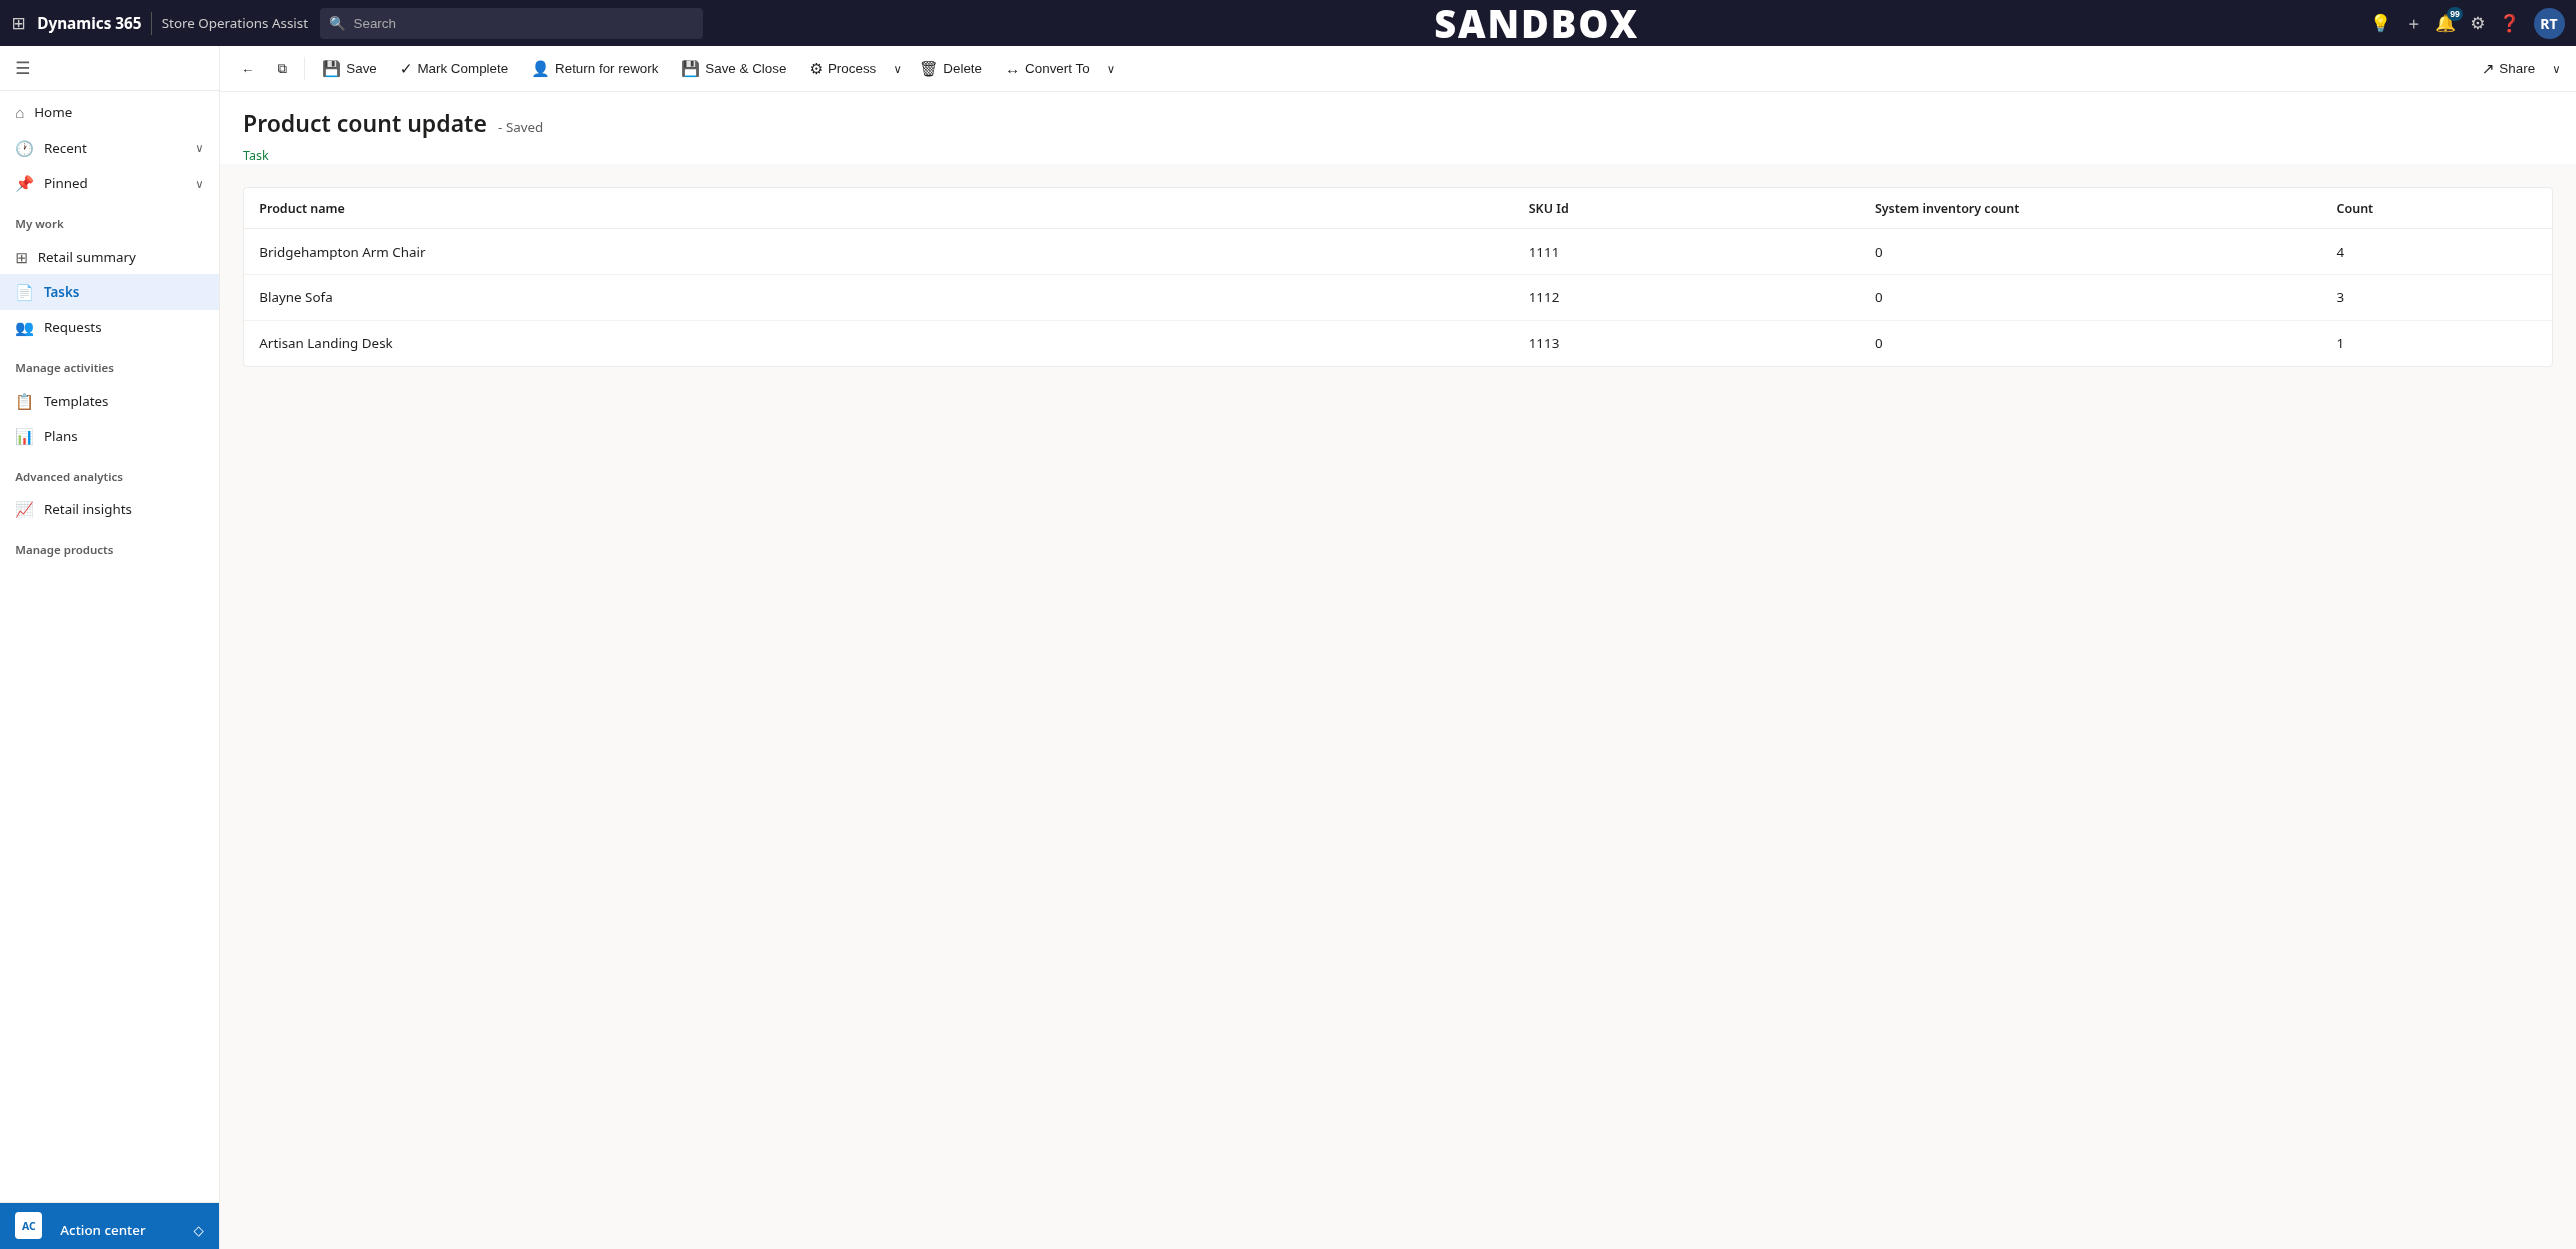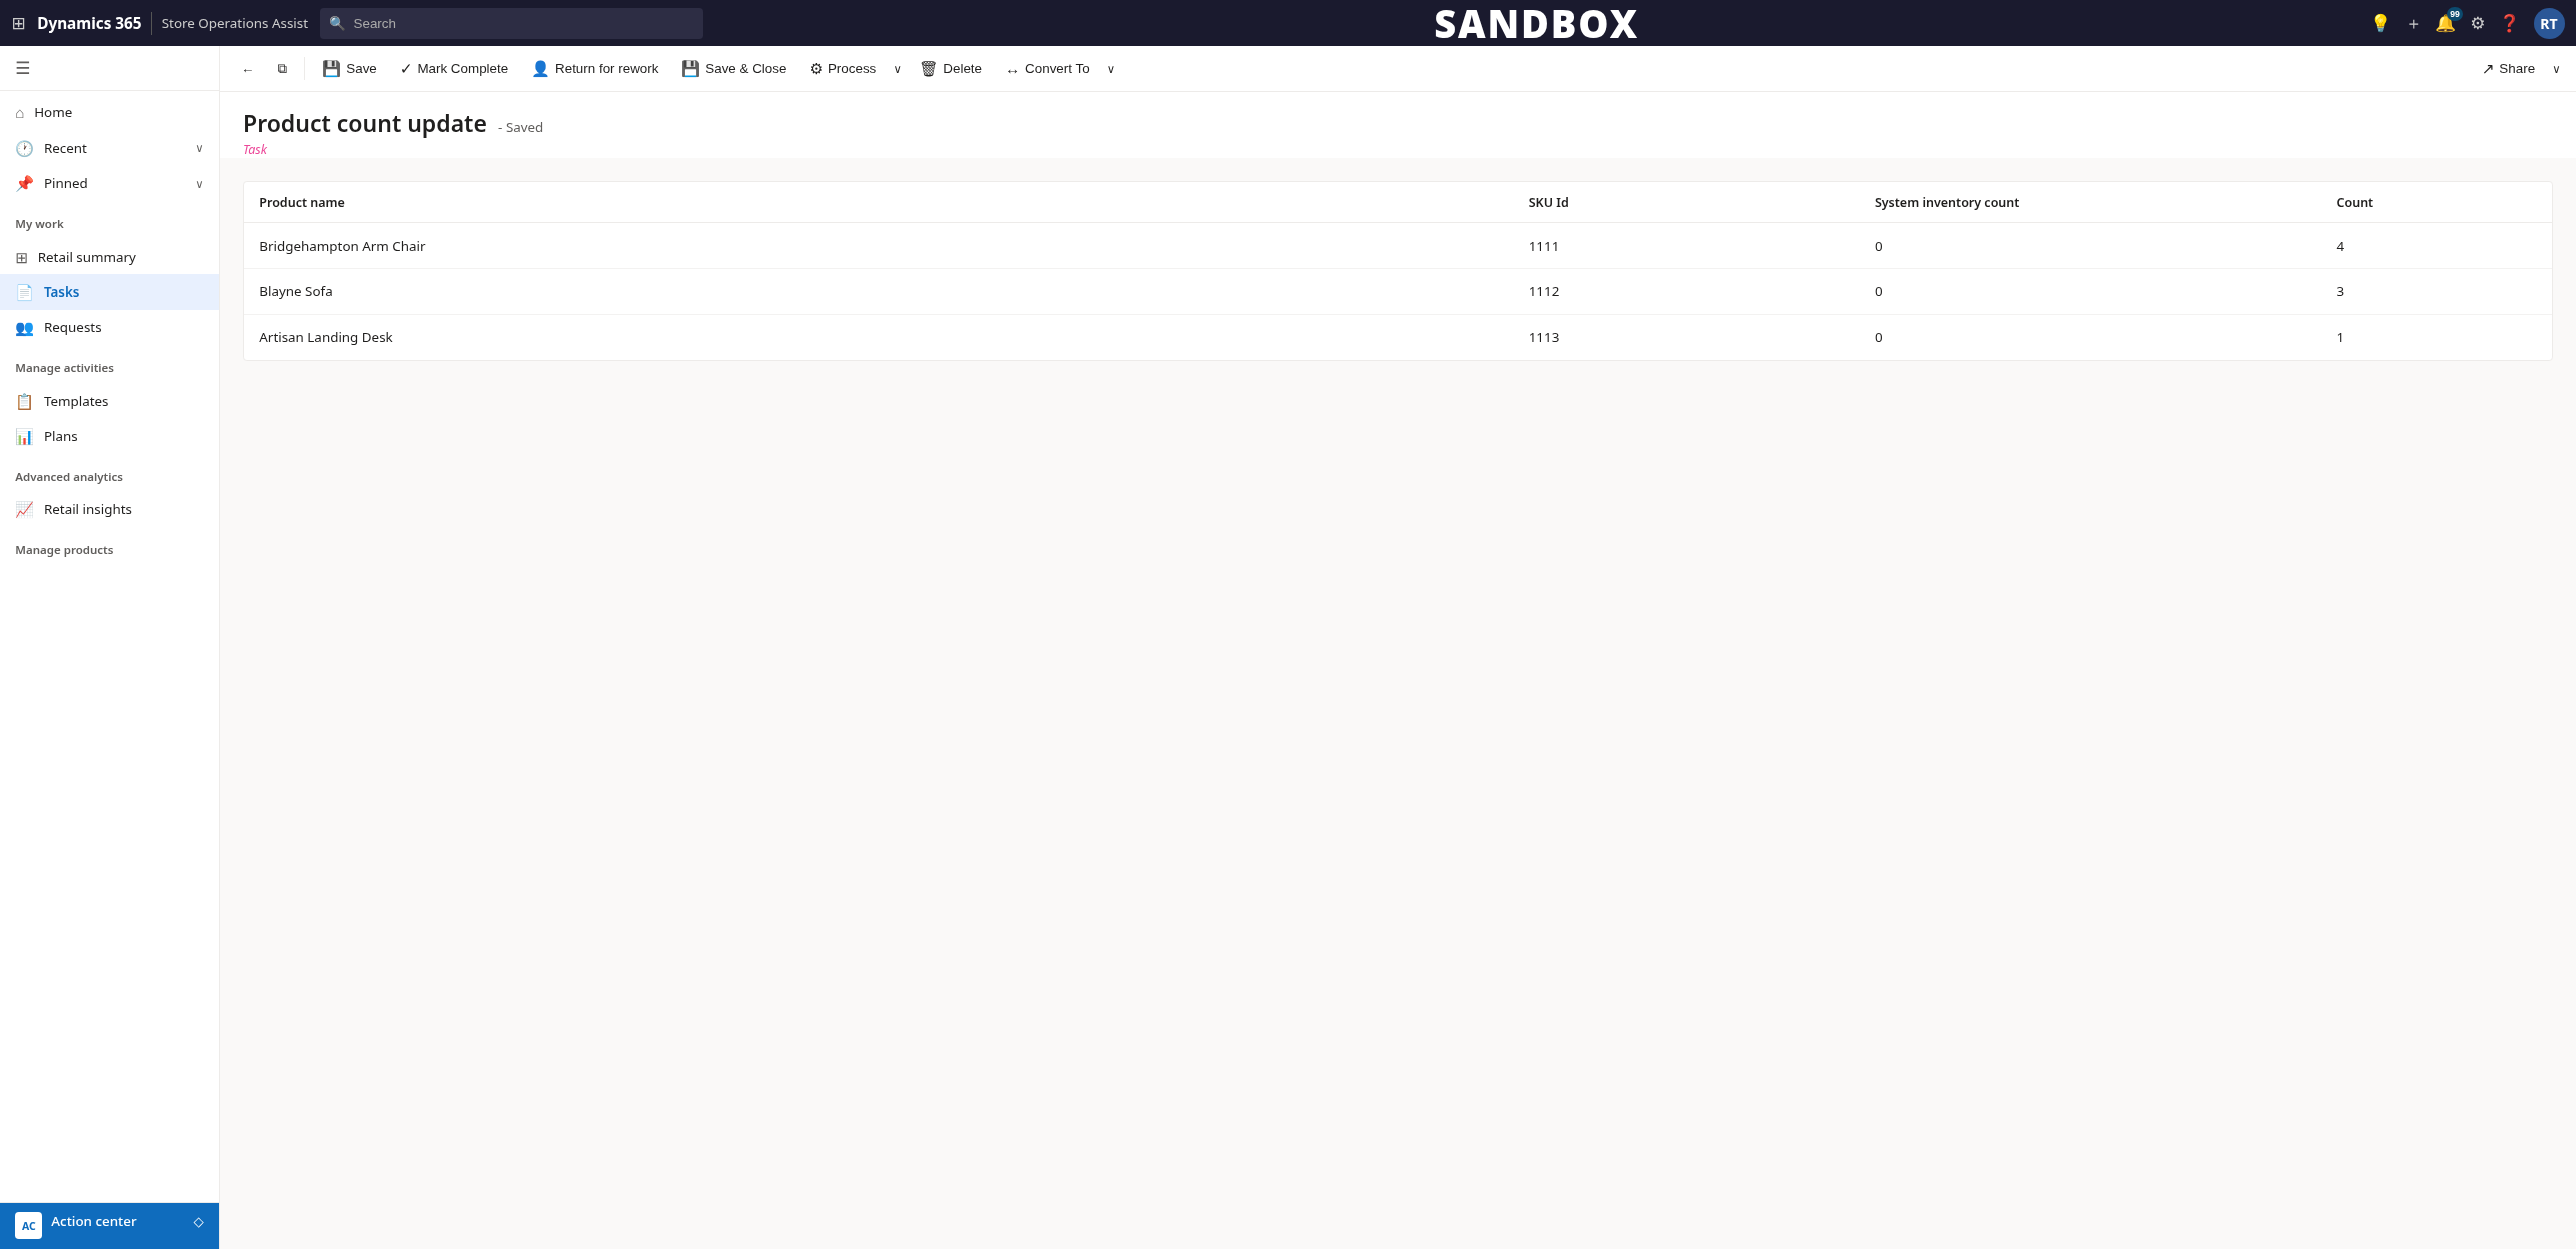--- a/index.html
+++ b/index.html
@@ -53,21 +53,21 @@
     .sidebar-item.active { background: #e8f0fe; color: #0f6cbd; font-weight: 600; }
     .sidebar-item .s-icon { font-size: 15.3px; color: #605e5c; flex-shrink: 0; }
     .sidebar-item.active .s-icon { color: #0f6cbd; }
     .sidebar-item .s-label { flex: 1; }
     .sidebar-item .s-chevron { font-size: 11.5px; color: #605e5c; }
     .sidebar-section-label {
       padding: 11.5px 15.3px 3.8px; font-size: 11.5px; font-weight: 600; color: #605e5c; text-transform: none;
     }
     .sidebar-bottom { margin-top: auto; border-top: 1px solid #edebe9; }
     .action-center-item {
-      display: flex; align-items: flex-start; gap: 9px; padding: 9.6px 15.3px;
+      display: flex; align-items: flex-end; gap: 18px; padding: 9.6px 15.3px;
       cursor: pointer; background: #0f6cbd; color: #fff;
     }
     .action-center-avatar { width: 27px; height: 27px; border-radius: 3.8px; background: #fff; color: #0f6cbd; display: flex; align-items: center; justify-content: center; font-size: 10.5px; font-weight: bold; flex-shrink: 0; }
 
     
     .main { flex: 1; display: flex; flex-direction: column; overflow: hidden; background: #fff; }
 
     
     .command-bar {
       display: flex; align-items: center; padding: 0 11.5px; height: 46px;
@@ -79,21 +79,21 @@
       border-radius: 3.8px; white-space: nowrap;
     }
     .cmd-btn .cmd-icon { font-size: 15.3px; }
     .cmd-btn-divider { width: 1px; height: 23px; background: #edebe9; margin: 0 3.8px; }
     .cmd-btn-right { margin-left: auto; }
     .chevron-btn { padding: 5.8px 3.8px; background: none; border: none; cursor: pointer; font-size: 11.5px; color: #201f1e; }
 
     
     .page-header { padding: 15.3px 23px 0; background: #fff; flex-shrink: 0; }
     .page-title { font-size: 23px; font-weight: 600; color: #201f1e; }
-    .page-subtitle { font-size: 12.5px; color: #ec4899; margin-top: 2px; font-style: italic; }
+    .page-subtitle { font-size: 12.5px; color: #15803d; margin-top: 8px; }
     .saved-badge { font-size: 13.4px; color: #605e5c; font-weight: 400; margin-left: 7.7px; }
 
     
     .tabs { display: flex; gap: 0; padding: 0 23px; border-bottom: 1px solid #edebe9; background: #fff; flex-shrink: 0; }
     .tab {
       padding: 11.5px 15.3px; cursor: pointer; font-size: 13.4px; color: #605e5c;
       border-bottom: 1.9px solid transparent; margin-bottom: -1px; white-space: nowrap;
     }
     .tab.active { color: #0f6cbd; border-bottom-color: #0f6cbd; font-weight: 600; }
 

